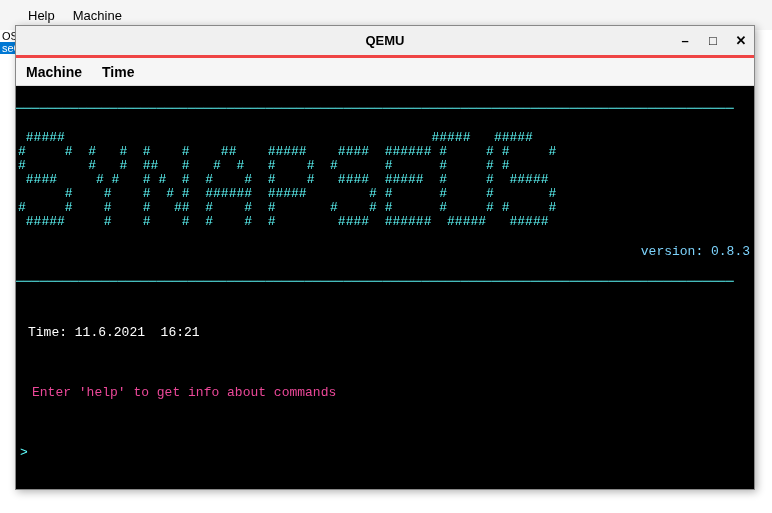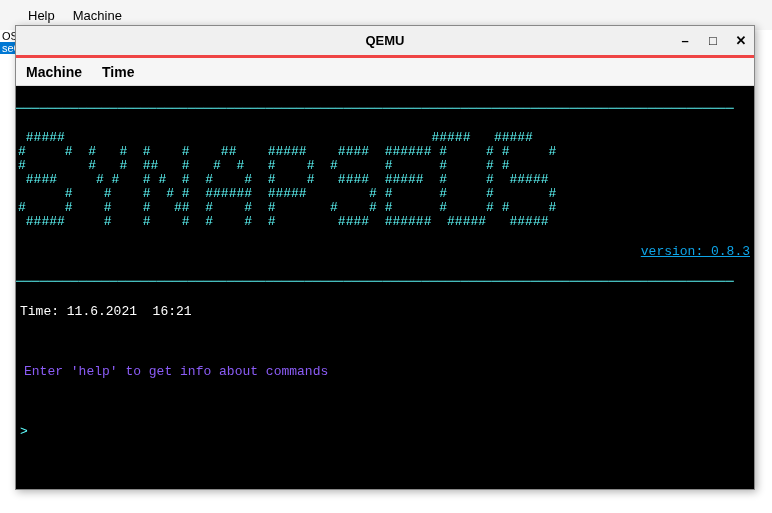--- a/index.html
+++ b/index.html
@@ -95,24 +95,24 @@
       white-space: nowrap;
     }
     .ascii-art {
       color: #5fffff;
       white-space: pre;
       font-family: "Courier New", monospace;
       font-size: 13px;
       line-height: 14px;
       padding-left: 2px;
     }
-    .version { text-align: right; padding-right: 4px; color: #0ea5e9; text-decoration: underline; }
+    .version { text-align: right; padding-right: 4px; color: #7dd3fc; }
     .prompt { color: #5fffff; padding-left: 4px; }
-    .help-text { color: #8b5cf6; padding-left: 8px; }
-    .time-text { color: #fff; padding-left: 4px; }
+    .help-text { color: #ec4899; padding-left: 16px; }
+    .time-text { color: #fff; padding-left: 12px; margin-top: 21px; }
   </style>
 </head>
 <body>
 
 <div class="bg-menubar">
   <span>Help</span>
   <span>Machine</span>
 </div>
 <div class="bg-tab">
   <div class="t1">OS.ini</div>

